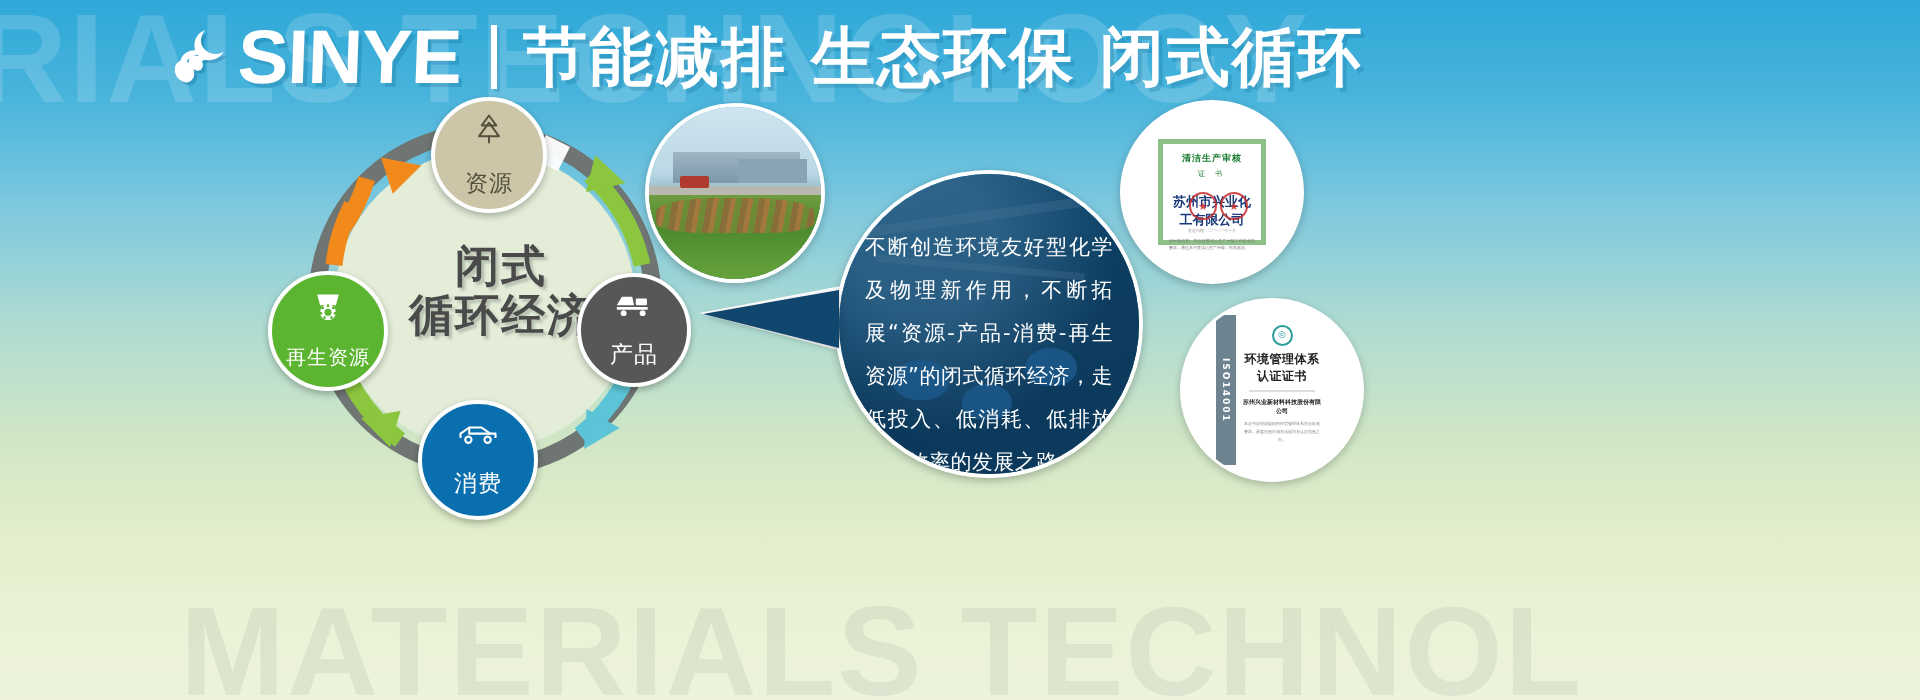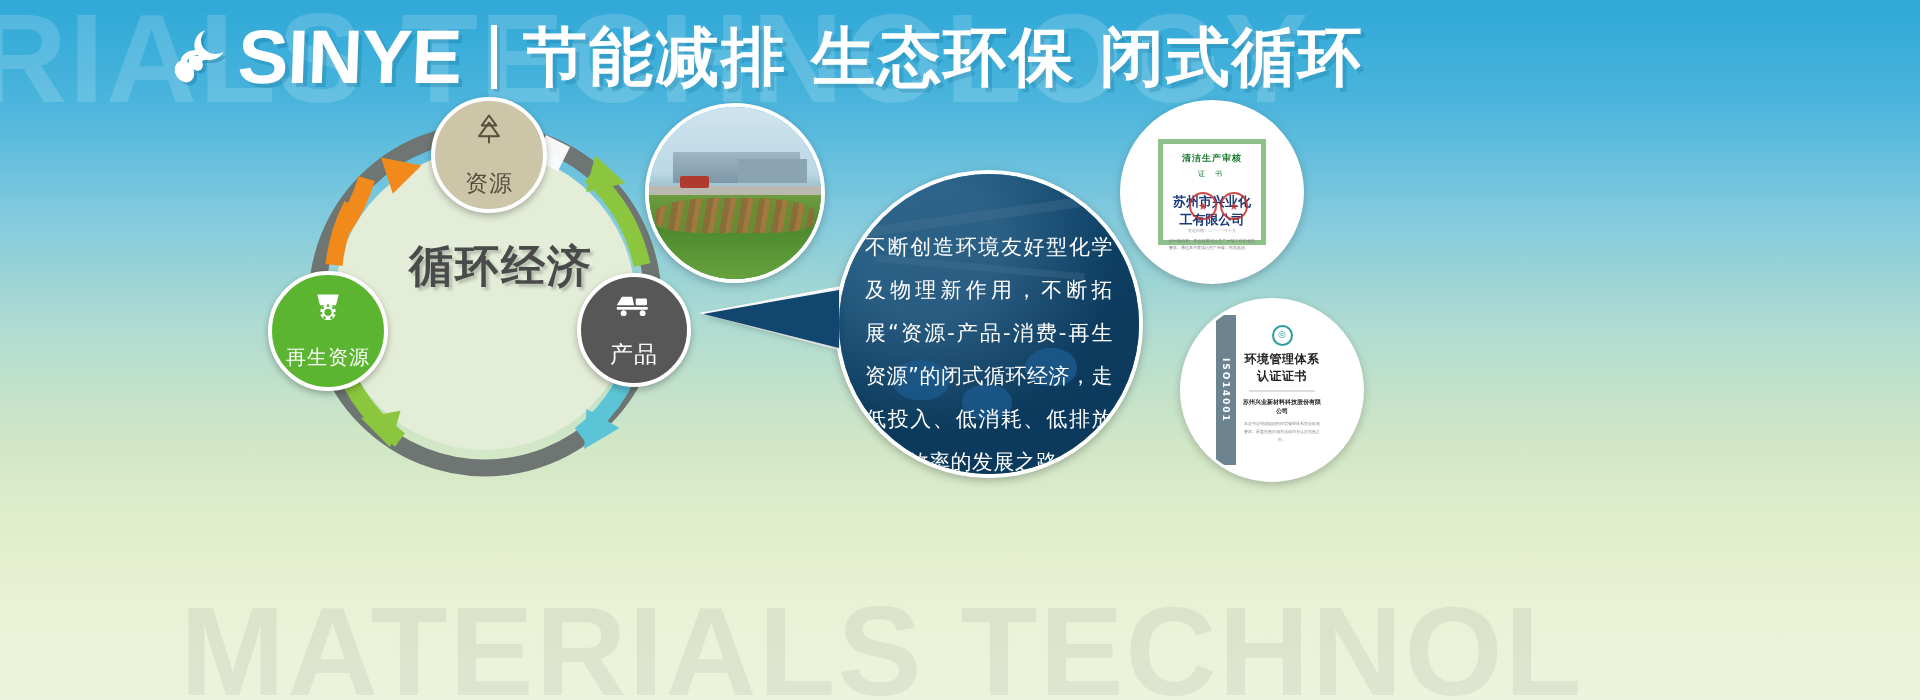--- a/index.html
+++ b/index.html
@@ -175,20 +175,21 @@
       <polygon points="96,46 132,66 96,84" fill="#f18a1b" transform="rotate(-18 114 65)"></polygon>
       <polygon points="300,54 336,74 300,92" fill="#8cc63e" transform="rotate(14 318 73)"></polygon>
       <polygon points="286,310 322,330 286,348" fill="#5bc4d6" transform="rotate(120 304 329)"></polygon>
       <polygon points="70,300 106,320 70,338" fill="#8cc63e" transform="rotate(196 88 319)"></polygon>
 
       <path d="M 160 28 l 26 8 -8 26 -26 -8 z" fill="#ffffff" opacity=".95"></path>
       <path d="M 256 30 l 24 12 -12 24 -24 -12 z" fill="#ffffff" opacity=".95"></path>
     </svg>
 
     <div class="center-text">
+      <div>闭式</div>
       <div>循环经济</div>
     </div>
 
     <div class="node node-resource">
       <span>
         <svg viewBox="0 0 40 40" width="36" height="36" fill="none" stroke="#55503e" stroke-width="2.2" stroke-linejoin="round" stroke-linecap="round">
           <path d="M20 5 L12 16 H28 Z"></path>
           <path d="M20 13 L9 28 H31 Z"></path>
           <path d="M20 28 V35"></path>
         </svg>
@@ -202,20 +203,31 @@
           <path d="M2 16 L8 6 H20 L22 16 Z"></path>
           <rect x="24" y="8" width="13" height="8" rx="1.5"></rect>
           <rect x="2" y="18" width="36" height="3" rx="1"></rect>
           <circle cx="10" cy="25" r="3.4"></circle>
           <circle cx="32" cy="25" r="3.4"></circle>
         </svg>
       </span>
       <span class="nlabel">产品</span>
     </div>
 
+    <div class="node node-consume">
+      <span>
+        <svg viewBox="0 0 48 28" width="42" height="25" fill="none" stroke="#fff" stroke-width="2.4" stroke-linejoin="round">
+          <path d="M4 18 V13 L14 6 H28 L38 13 H44 V18"></path>
+          <path d="M14 6 V13 H38"></path>
+          <circle cx="13" cy="20" r="3.6" fill="none"></circle>
+          <circle cx="35" cy="20" r="3.6" fill="none"></circle>
+        </svg>
+      </span>
+      <span class="nlabel">消费</span>
+    </div>
 
     <div class="node node-recycle">
       <span>
         <svg viewBox="0 0 40 36" width="36" height="32" fill="#fff">
           <path d="M8 4 H32 L29 16 H11 Z"></path>
           <circle cx="20" cy="24" r="9"></circle>
           <circle cx="20" cy="24" r="4" fill="#5cb531"></circle>
           <g fill="#5cb531">
             <circle cx="20" cy="16.5" r="1.6"></circle>
               <circle cx="26" cy="19" r="1.6"></circle>

